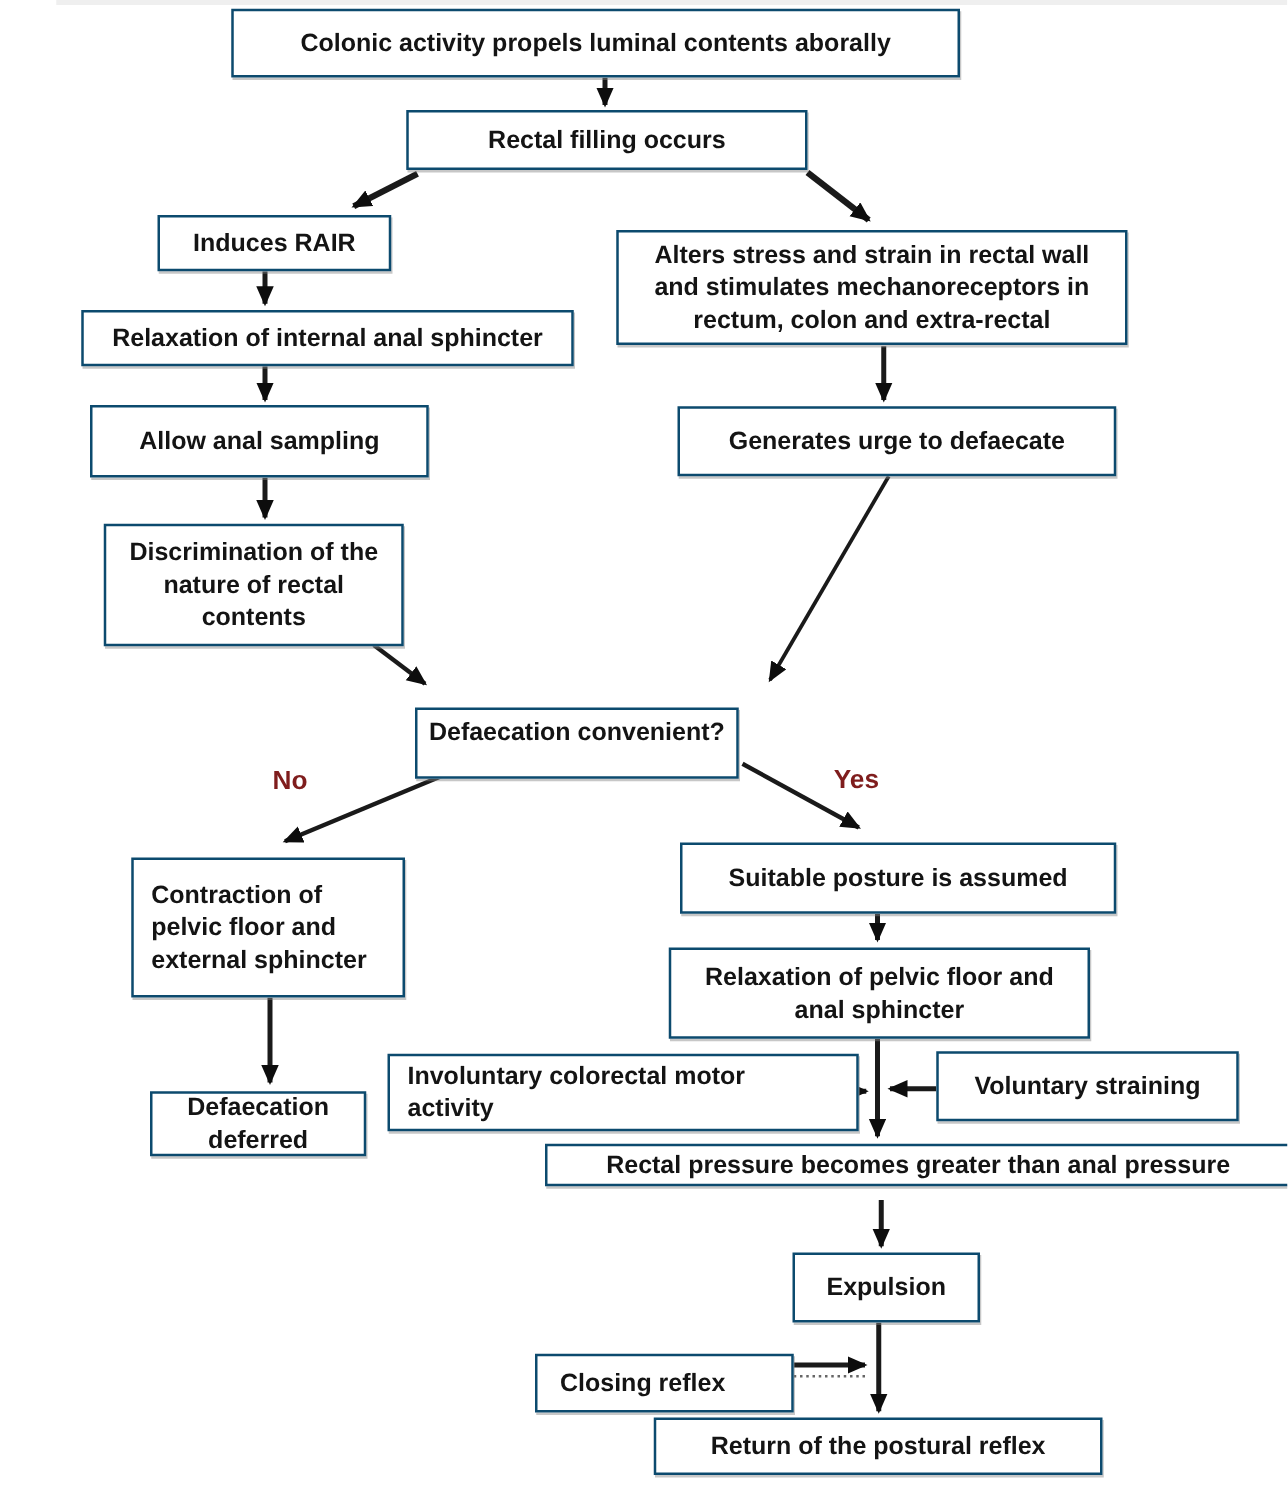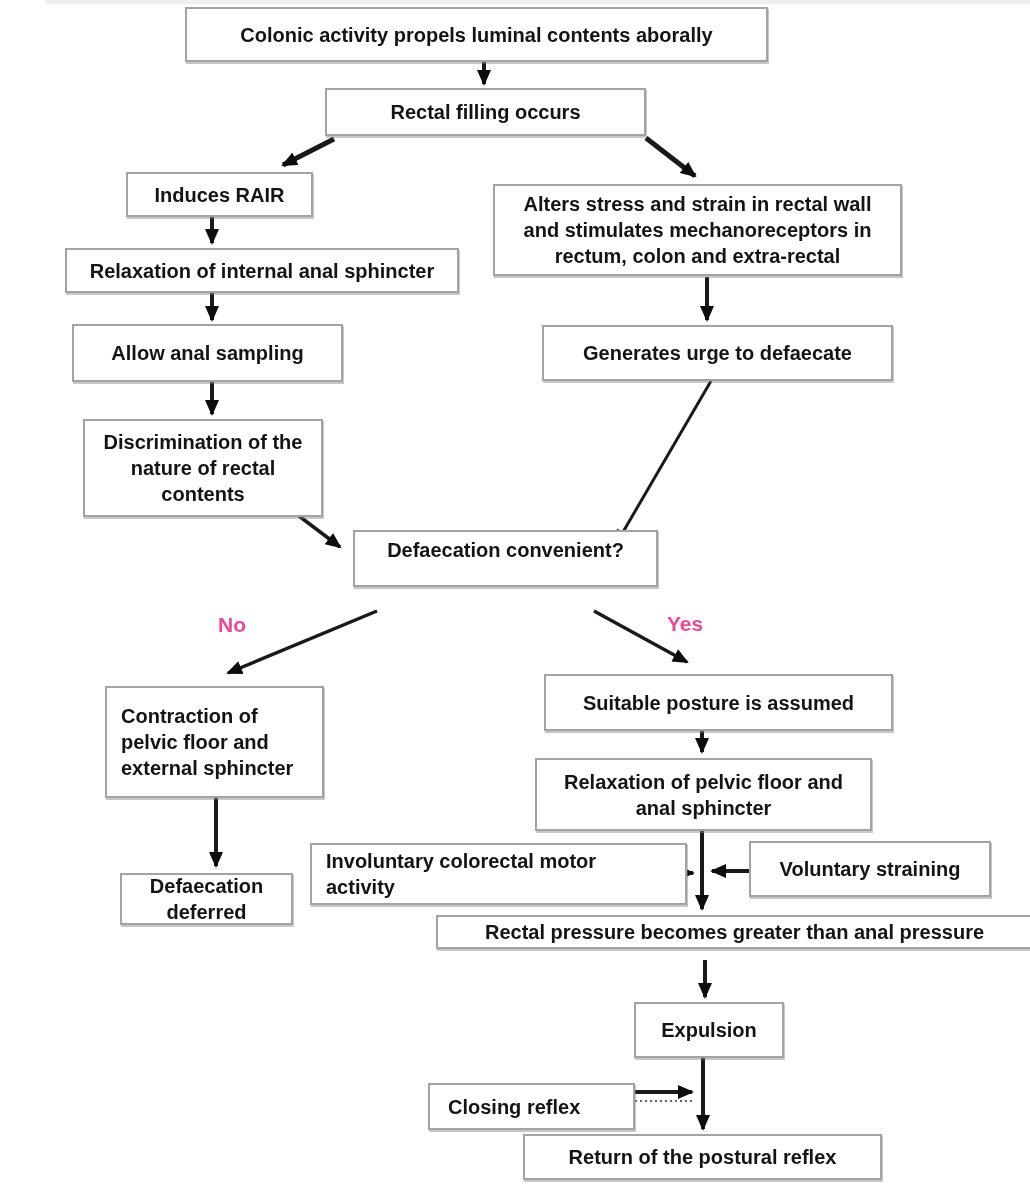--- a/index.html
+++ b/index.html
@@ -7,31 +7,31 @@
     position:relative; width:1030px; height:1189px;
     background:#ffffff; overflow:hidden;
     font-family:"Liberation Sans", sans-serif;
   }
   .top-strip {
     position:absolute; left:45px; top:0; width:985px; height:4px;
     background:#efefef;
   }
   .box {
     position:absolute; box-sizing:border-box;
-    background:#ffffff; border:2px solid #a3a3a3;
+    background:#ffffff; border:2px solid #0c4a6e;
     box-shadow:1px 2px 0 rgba(130,130,130,0.45);
     display:flex; align-items:center; justify-content:center;
     text-align:center; white-space:pre-line;
     font-weight:bold; font-size:20px; line-height:26px; color:#141414;
     padding:2px 8px;
   }
   .box.left { justify-content:flex-start; text-align:left; padding-left:14px; }
   .box.top  { align-items:flex-start; padding-top:5px; }
   .branch-label {
-    position:absolute; font-weight:bold; font-size:21px; color:#ec4899;
+    position:absolute; font-weight:bold; font-size:21px; color:#7f1d1d;
   }
   svg.flow { position:absolute; left:0; top:0; z-index:0; }
   .box, .branch-label { z-index:1; }
 </style>
 </head>
 <body>
 
 <div class="canvas">
 
   <div class="top-strip"></div>
@@ -89,21 +89,21 @@
   <div class="box" style="left:126px; top:172px;width:187px; height:45px;">Induces RAIR</div>
   <div class="box" style="left:493px; top:184px;width:409px; height:92px;">Alters stress and strain in rectal wall
 and stimulates mechanoreceptors in
 rectum, colon and extra-rectal</div>
   <div class="box" style="left:65px;  top:248px;width:394px; height:45px;">Relaxation of internal anal sphincter</div>
   <div class="box" style="left:72px;  top:324px;width:271px; height:58px;">Allow anal sampling</div>
   <div class="box" style="left:542px; top:325px;width:351px; height:56px;">Generates urge to defaecate</div>
   <div class="box" style="left:83px;  top:419px;width:240px; height:98px;">Discrimination of the
 nature of rectal
 contents</div>
-  <div class="box top" style="left:332px; top:530px;width:305px; height:57px;margin-left:21px;">Defaecation convenient?</div>
+  <div class="box top" style="left:332px; top:566px;width:259px; height:57px;">Defaecation convenient?</div>
   <div class="box left" style="left:105px; top:686px;width:219px; height:112px;">Contraction of
 pelvic floor and
 external sphincter</div>
   <div class="box" style="left:544px; top:674px;width:349px; height:57px;">Suitable posture is assumed</div>
   <div class="box" style="left:535px; top:758px;width:337px; height:73px;">Relaxation of pelvic floor and
 anal sphincter</div>
   <div class="box left" style="left:310px; top:843px;width:377px; height:62px;">Involuntary colorectal motor
 activity</div>
   <div class="box" style="left:749px; top:841px;width:242px; height:56px;">Voluntary straining</div>
   <div class="box" style="left:120px; top:873px;width:173px; height:52px;">Defaecation

